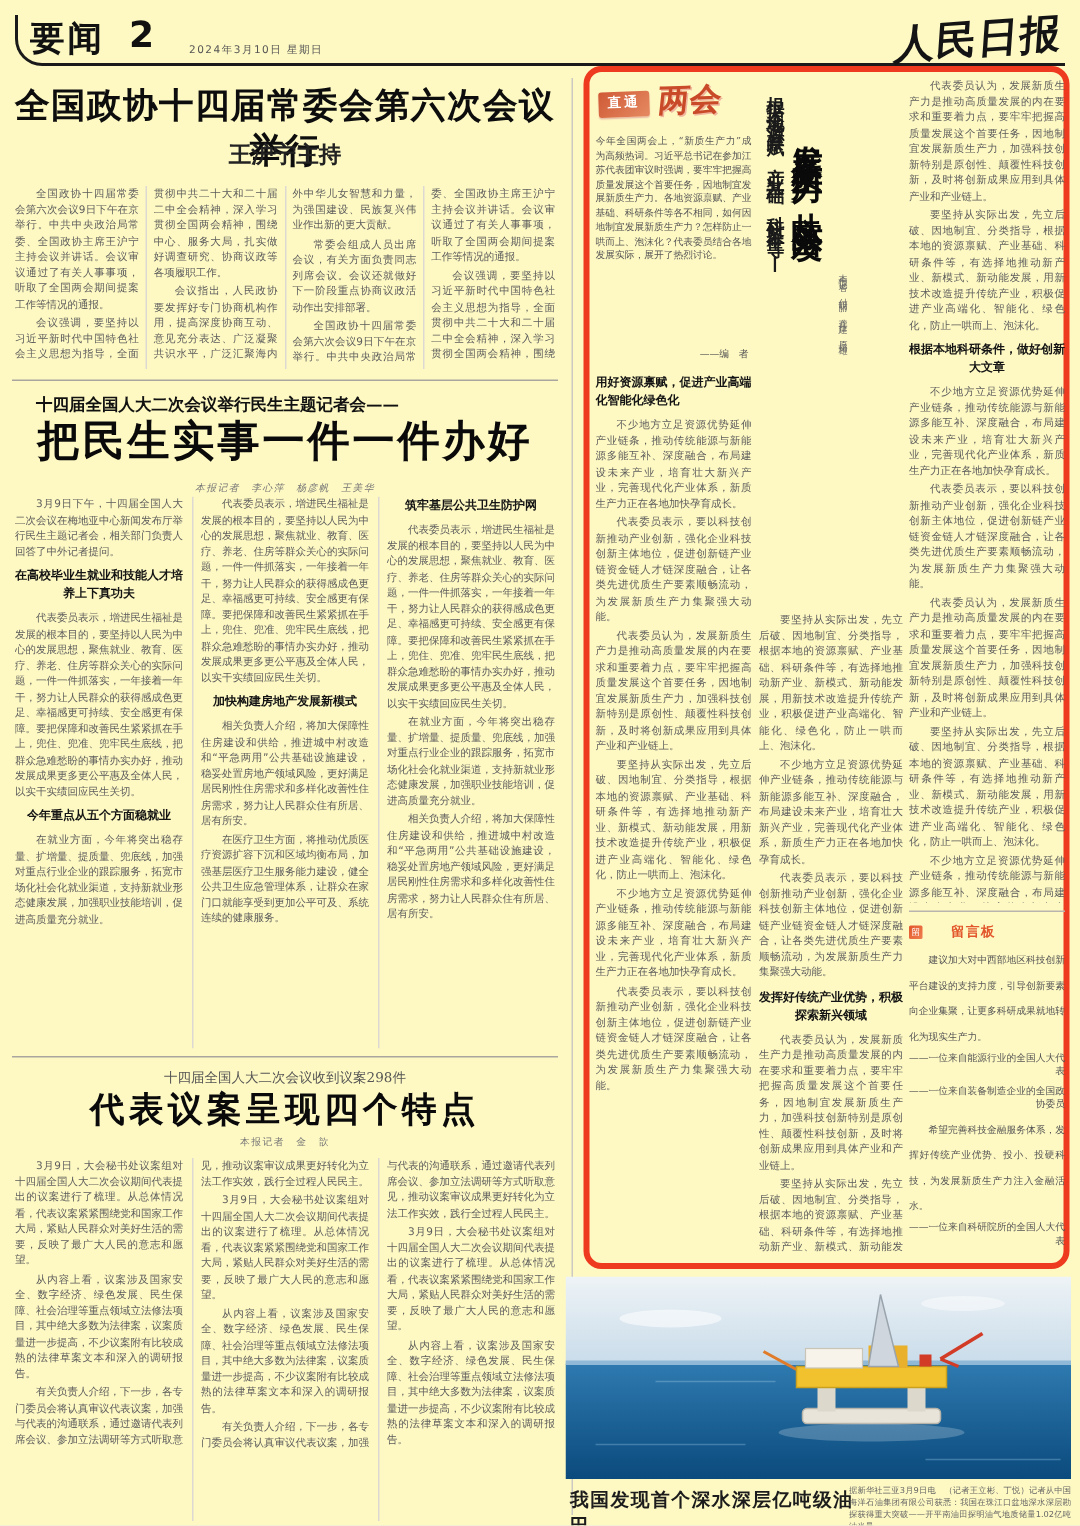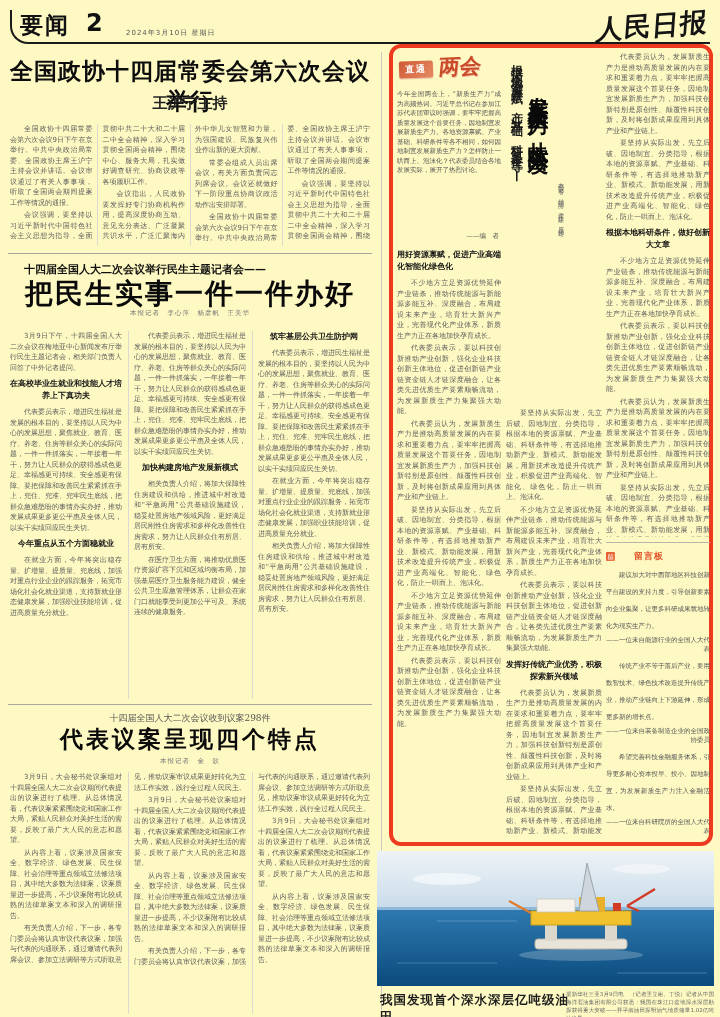--- a/index.html
+++ b/index.html
@@ -29,21 +29,21 @@
   .a-headline{position:absolute;left:8px;top:56px;width:364px;font-size:23px;line-height:30px;
     font-weight:900;color:#0d0d0d;letter-spacing:1px;}
   .a-subhead{position:absolute;left:8px;top:94px;width:364px;font-size:15px;font-weight:700;
     font-family:"DejaVu Serif","Liberation Serif",serif;color:#222;}
   .a-body{position:absolute;left:10px;top:124px;width:360px;height:122px;overflow:hidden;}
   
   .b-kicker{position:absolute;left:24px;top:262px;width:348px;font-size:11px;font-weight:700;
     font-family:"DejaVu Serif","Liberation Serif",serif;color:#111;}
   .b-headline{position:absolute;left:8px;top:276px;width:364px;font-size:28px;line-height:36px;
     font-family:"DejaVu Serif","Liberation Serif",serif;font-weight:900;color:#0a0a0a;letter-spacing:2px;}
-  .b-byline{position:absolute;left:8px;top:309px;width:364px;}
+  .b-byline{position:absolute;left:8px;top:321px;width:364px;font-style:italic;}
   .b-body{position:absolute;left:10px;top:331px;width:360px;height:368px;overflow:hidden;}
   
   .c-kicker{position:absolute;left:8px;top:712px;width:364px;font-size:9px;color:#555;
     font-family:"DejaVu Serif","Liberation Serif",serif;}
   .c-headline{position:absolute;left:8px;top:724px;width:364px;font-size:23px;
     font-family:"DejaVu Serif","Liberation Serif",serif;font-weight:900;color:#0a0a0a;letter-spacing:3px;}
   .c-byline{position:absolute;left:8px;top:757px;width:364px;}
   .c-body{position:absolute;left:10px;top:772px;width:360px;height:242px;overflow:hidden;}
   
   .redbox{position:absolute;left:389px;top:44px;width:316px;height:794px;
@@ -194,23 +194,22 @@
       <p>不少地方立足资源优势延伸产业链条，推动传统能源与新能源多能互补、深度融合，布局建设未来产业，培育壮大新兴产业，完善现代化产业体系，新质生产力正在各地加快孕育成长。</p>
     </div>
     <div class="rule"></div>
     <div class="board-row">
       <span class="board-icon">留</span>
       <span class="board-label">留言板</span>
     </div>
     <div>
       <p class="quote kai">建议加大对中西部地区科技创新平台建设的支持力度，引导创新要素向企业集聚，让更多科研成果就地转化为现实生产力。</p>
       <p class="quote-sign kai">——一位来自能源行业的全国人大代表</p>
-      <p class="quote kai">传统产业不等于落后产业，要用数智技术、绿色技术改造提升传统产业，推动产业链向上下游延伸，形成更多新的增长点。</p>
       <p class="quote-sign kai">——一位来自装备制造企业的全国政协委员</p>
-      <p class="quote kai">希望完善科技金融服务体系，引导更多耐心资本投早、投小、因地制宜，为发展新质生产力注入金融活水。</p>
+      <p class="quote kai">希望完善科技金融服务体系，发挥好传统产业优势、投小、投硬科技，为发展新质生产力注入金融活水。</p>
       <p class="quote-sign kai">——一位来自科研院所的全国人大代表</p>
     </div>
   </div>
 
   <div class="photo">
     <svg width="337" height="135" viewBox="0 0 337 135" xmlns="http://www.w3.org/2000/svg">
       <defs>
         <linearGradient id="sky" x1="0" y1="0" x2="0" y2="1">
           <stop offset="0" stop-color="#eef3f6"></stop>
             <stop offset="1" stop-color="#c9dcea"></stop>

